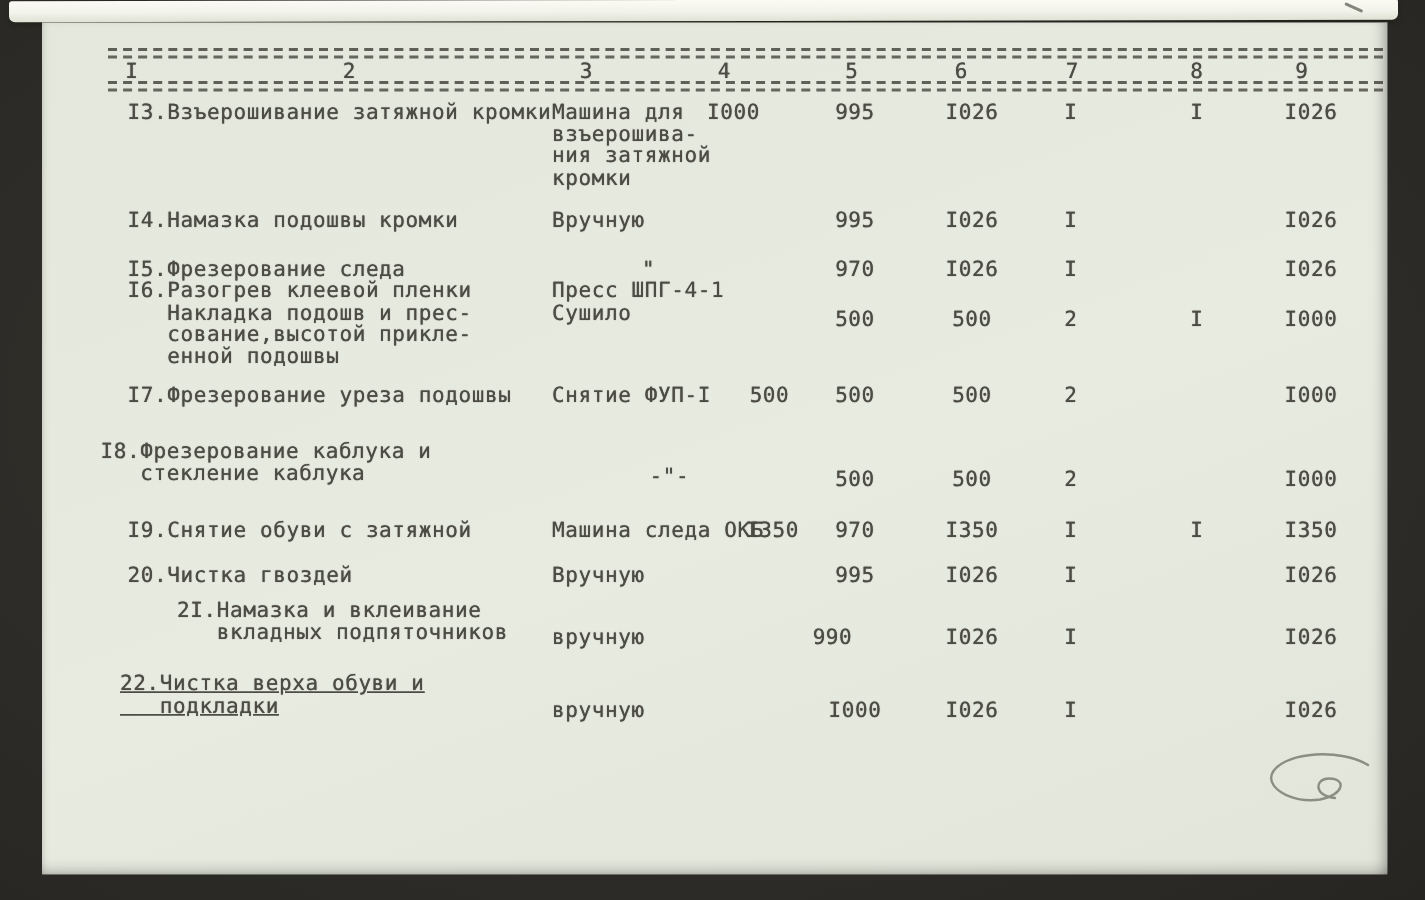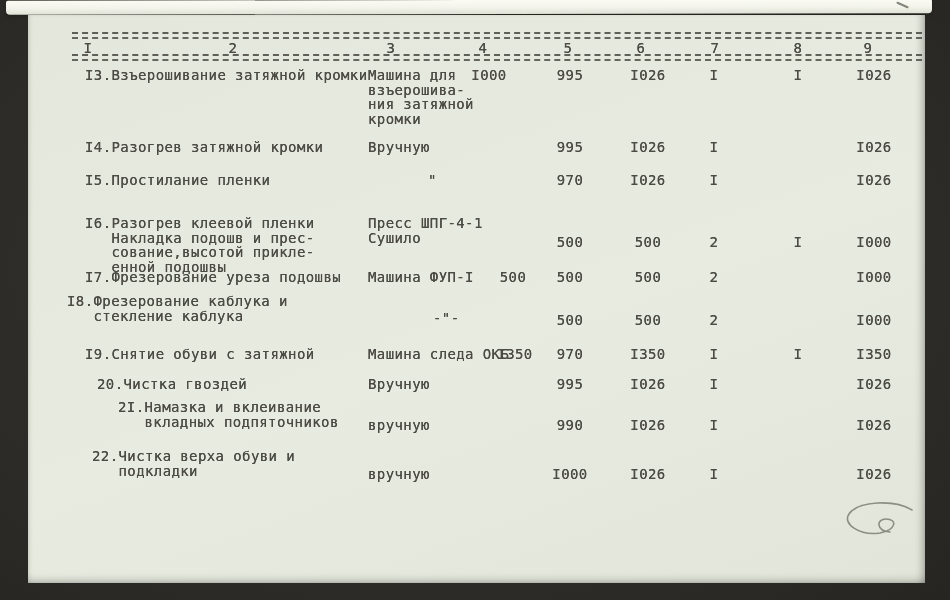--- a/index.html
+++ b/index.html
@@ -74,51 +74,51 @@
 ния затяжной
 кромки</div>
         <div class="cell val" style="left: 461px; top: 0px;">I000</div>
         <div class="cell val" style="left: 542px; top: 0px;">995</div>
         <div class="cell val" style="left: 620px; top: 0px;">I026</div>
         <div class="cell val" style="left: 686px; top: 0px;">I</div>
         <div class="cell val" style="left: 770px; top: 0px;">I</div>
         <div class="cell val" style="left: 846px; top: 0px;">I026</div>
       </div>
       <div class="row" style="top: 125px;">
-        <div class="cell" style="left: 57px;">I4.Разогрев затяжной кромки</div>
+        <div class="cell" style="left: 57px;">I4.Намазка подошвы кромки</div>
         <div class="cell" style="left: 340px; top: 0px;">Вручную</div>
         <div class="cell val" style="left: 542px; top: 0px;">995</div>
         <div class="cell val" style="left: 620px; top: 0px;">I026</div>
         <div class="cell val" style="left: 686px; top: 0px;">I</div>
         <div class="cell val" style="left: 846px; top: 0px;">I026</div>
       </div>
       <div class="row" style="top: 158px;">
-        <div class="cell" style="left: 57px;">I5.Простилание пленки</div>
+        <div class="cell" style="left: 57px;">I5.Фрезерование следа</div>
         <div class="cell" style="left: 400px; top: 0px;">"</div>
         <div class="cell val" style="left: 542px; top: 0px;">970</div>
         <div class="cell val" style="left: 620px; top: 0px;">I026</div>
         <div class="cell val" style="left: 686px; top: 0px;">I</div>
         <div class="cell val" style="left: 846px; top: 0px;">I026</div>
       </div>
-      <div class="row" style="top: 201px;">
+      <div class="row" style="top: 172px;">
         <div class="cell" style="left: 57px;">I6.Разогрев клеевой пленки
    Накладка подошв и прес-
    сование,высотой прикле-
    енной подошвы</div>
         <div class="cell" style="left: 340px; top: 0px;">Пресс ШПГ-4-1
 Сушило</div>
         <div class="cell val" style="left: 542px; top: 19px;">500</div>
         <div class="cell val" style="left: 620px; top: 19px;">500</div>
         <div class="cell val" style="left: 686px; top: 19px;">2</div>
         <div class="cell val" style="left: 770px; top: 19px;">I</div>
         <div class="cell val" style="left: 846px; top: 19px;">I000</div>
       </div>
-      <div class="row" style="top: 255px;">
+      <div class="row" style="top: 242px;">
         <div class="cell" style="left: 57px;">I7.Фрезерование уреза подошвы</div>
-        <div class="cell" style="left: 340px; top: 0px;">Машина ФУП-I</div>
+        <div class="cell" style="left: 340px; top: 0px;">Снятие ФУП-I</div>
         <div class="cell val" style="left: 485px; top: 0px;">500</div>
         <div class="cell val" style="left: 542px; top: 0px;">500</div>
         <div class="cell val" style="left: 620px; top: 0px;">500</div>
         <div class="cell val" style="left: 686px; top: 0px;">2</div>
         <div class="cell val" style="left: 846px; top: 0px;">I000</div>
       </div>
       <div class="row" style="top: 279px;">
         <div class="cell" style="left: 39px;">I8.Фрезерование каблука и
    стекление каблука</div>
         <div class="cell" style="left: 405px; top: 17px;">-"-</div>
@@ -131,38 +131,38 @@
         <div class="cell" style="left: 57px;">I9.Снятие обуви с затяжной</div>
         <div class="cell" style="left: 340px; top: 0px;">Машина следа ОКБ</div>
         <div class="cell val" style="left: 487px; top: 0px;">I350</div>
         <div class="cell val" style="left: 542px; top: 0px;">970</div>
         <div class="cell val" style="left: 620px; top: 0px;">I350</div>
         <div class="cell val" style="left: 686px; top: 0px;">I</div>
         <div class="cell val" style="left: 770px; top: 0px;">I</div>
         <div class="cell val" style="left: 846px; top: 0px;">I350</div>
       </div>
       <div class="row" style="top: 362px;">
-        <div class="cell" style="left: 57px; margin-left: 12px;">20.Чистка гвоздей</div>
+        <div class="cell" style="left: 57px;">20.Чистка гвоздей</div>
         <div class="cell" style="left: 340px; top: 0px;">Вручную</div>
         <div class="cell val" style="left: 542px; top: 0px;">995</div>
         <div class="cell val" style="left: 620px; top: 0px;">I026</div>
         <div class="cell val" style="left: 686px; top: 0px;">I</div>
         <div class="cell val" style="left: 846px; top: 0px;">I026</div>
       </div>
       <div class="row" style="top: 385px;">
         <div class="cell" style="left: 57px; margin-left: 33px;">2I.Намазка и вклеивание
    вкладных подпяточников</div>
         <div class="cell" style="left: 340px; top: 18px;">вручную</div>
-        <div class="cell val" style="left: 542px; top: 18px;">990</div>
+        <div class="cell val" style="left: 527px; top: 18px;">990</div>
         <div class="cell val" style="left: 620px; top: 18px;">I026</div>
         <div class="cell val" style="left: 686px; top: 18px;">I</div>
         <div class="cell val" style="left: 846px; top: 18px;">I026</div>
       </div>
       <div class="row" style="top: 434px;">
-        <div class="cell" style="left: 64px;">22.Чистка верха обуви и
+        <div class="cell" style="left: 52px; text-decoration: underline;">22.Чистка верха обуви и
    подкладки</div>
         <div class="cell" style="left: 340px; top: 18px;">вручную</div>
         <div class="cell val" style="left: 542px; top: 18px;">I000</div>
         <div class="cell val" style="left: 620px; top: 18px;">I026</div>
         <div class="cell val" style="left: 686px; top: 18px;">I</div>
         <div class="cell val" style="left: 846px; top: 18px;">I026</div>
       </div>
     </div>
 
   <svg class="squiggle" width="92" height="56" viewBox="0 0 92 56">

